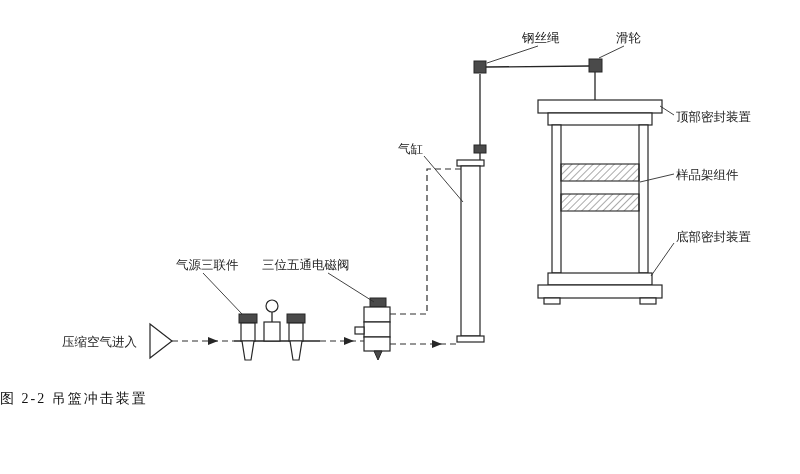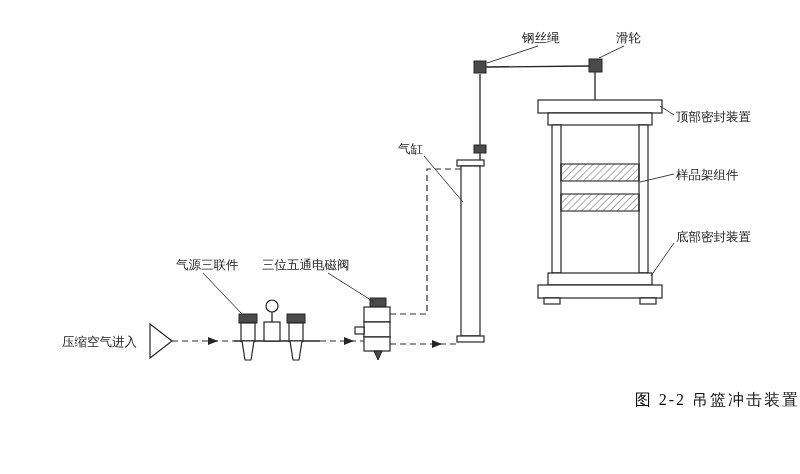--- a/index.html
+++ b/index.html
@@ -11,21 +11,21 @@
     overflow:hidden;
   }
   svg{display:block;}
   .dlabel{
     font-family:"Liberation Serif","DejaVu Serif",serif;
     font-size:12.5px;
     fill:#1c1c1c;
   }
   .caption-zh{
     position:absolute;top:390px;left:0;width:100%;
-    text-align:right;font-size:16px;color:#111;
+    text-align:left;font-size:14px;color:#111;
     letter-spacing:2px;
   }
   .caption-en{
     position:absolute;top:438px;left:0;width:100%;
     text-align:center;font-size:17px;color:#111;
   }
   .outline{fill:#ffffff;stroke:#262626;stroke-width:1.2;}
   .dark{fill:#4a4a4a;stroke:#262626;stroke-width:1;}
   .wire{stroke:#262626;stroke-width:1.3;fill:none;}
   .dash{stroke:#2e2e2e;stroke-width:1.2;fill:none;stroke-dasharray:6 4;}

